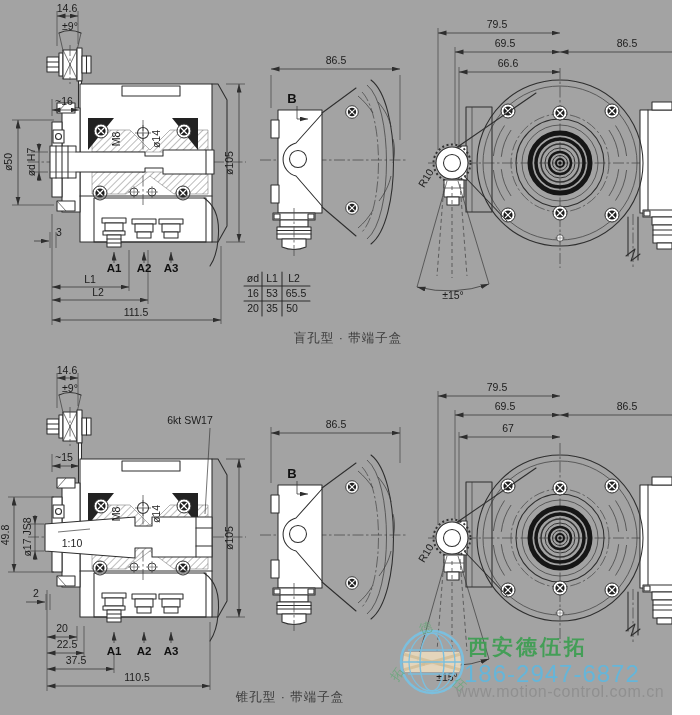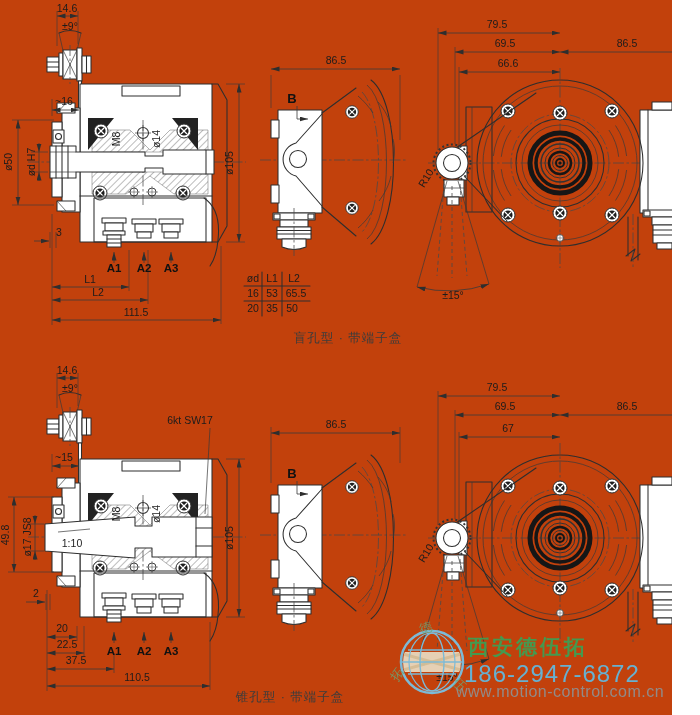--- a/index.html
+++ b/index.html
@@ -1,16 +1,16 @@
 <!DOCTYPE html>
 <html><head>
 <meta charset="utf-8">
 <style>
   html,body{margin:0;padding:0;background:#fff;}
-  .stage{position:relative;width:672px;height:715px;background:#c2410c;overflow:hidden;
+  .stage{position:relative;width:672px;height:715px;background:#a3a3a3;overflow:hidden;
          font-family:"Liberation Sans",sans-serif;}
   svg{position:absolute;left:0;top:0;}
   .ln{fill:none;stroke:#2e2e2e;stroke-width:1.05;stroke-linejoin:round;stroke-linecap:round;}
   .lw{fill:#ffffff;stroke:#2e2e2e;stroke-width:1.05;stroke-linejoin:round;}
   .tn{fill:none;stroke:#3a3a3a;stroke-width:0.7;}
   .dim{fill:none;stroke:#3a3a3a;stroke-width:0.8;}
   .ext{fill:none;stroke:#3a3a3a;stroke-width:0.65;}
   .cl{fill:none;stroke:#4a4a4a;stroke-width:0.75;stroke-dasharray:11 2.5 2.5 2.5;}
   .dsh{fill:none;stroke:#4a4a4a;stroke-width:0.8;stroke-dasharray:4 3;}
   .t{font:10.5px "Liberation Sans",sans-serif;fill:#1c1c1c;text-anchor:middle;}

